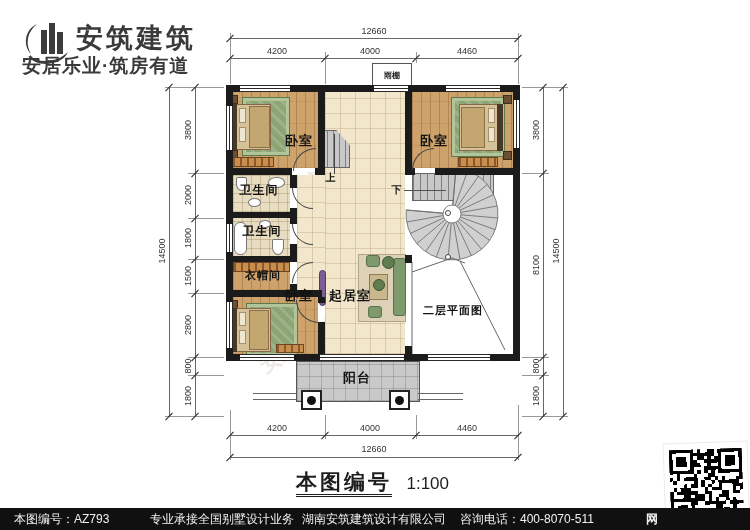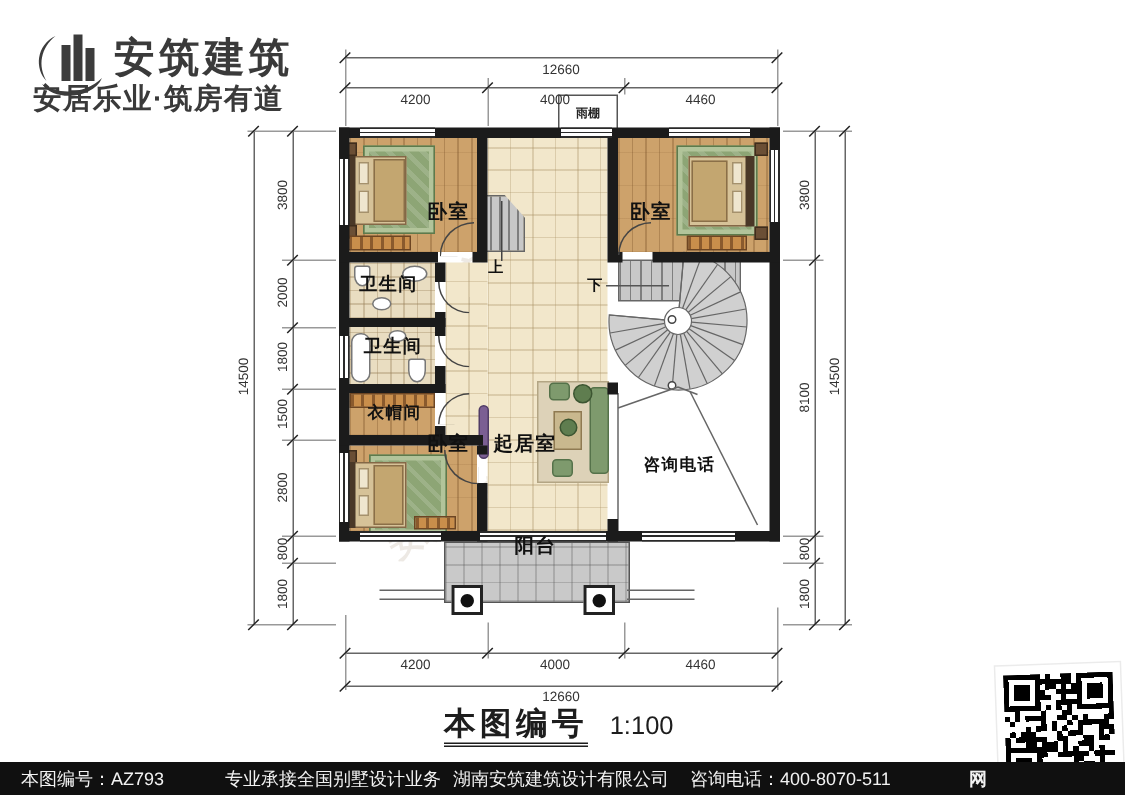--- a/index.html
+++ b/index.html
@@ -27,21 +27,21 @@
   
   .arc{position:absolute;border:0 solid #444;}
   .aTL{border-left:1px solid #444;border-top:1px solid #444;border-top-left-radius:100%;}
   .aBL{border-left:1px solid #444;border-bottom:1px solid #444;border-bottom-left-radius:100%;}
   
   .rl{position:absolute;transform:translate(-50%,-50%);font-weight:bold;color:#111;white-space:nowrap;letter-spacing:1px;}
   
   .dl{position:absolute;background:#666;}
   .ext{position:absolute;background:#999;}
   .sl{position:absolute;width:10px;height:1px;background:#222;transform:rotate(-45deg);}
-  .dt{position:absolute;transform:translate(-50%,-50%);font-size:9px;color:#333;white-space:nowrap;margin-top:15px;}
+  .dt{position:absolute;transform:translate(-50%,-50%);font-size:9px;color:#333;white-space:nowrap;}
   .dtv{position:absolute;transform:translate(-50%,-50%) rotate(-90deg);font-size:9px;color:#333;white-space:nowrap;}
   .fur{position:absolute;box-sizing:border-box;}
   .rug{position:absolute;background:#8da575;border:1px solid #5e7a4c;box-shadow:inset 0 0 0 3px #b2c49a;
        background-image:repeating-linear-gradient(45deg,rgba(255,255,255,.14) 0 3px,rgba(0,0,0,0) 3px 8px);}
   .dress{position:absolute;background:repeating-linear-gradient(90deg,#8a5a2d 0 2px,#c98e4b 2px 7px);border:1px solid #6d4522;box-sizing:border-box;}
   .fix{position:absolute;background:#fff;border:1px solid #777;box-sizing:border-box;}
   .wm{position:absolute;color:rgba(140,120,85,.16);font-weight:bold;white-space:nowrap;pointer-events:none;}
   .col{position:absolute;background:#fff;border:2px solid #222;box-sizing:border-box;display:flex;align-items:center;justify-content:center;}
   .col i{display:block;width:9px;height:9px;background:#111;border-radius:50%;}
   .footer{position:absolute;left:0;top:508px;width:750px;height:22px;background:#101010;color:#f2f2f2;font-size:12px;}
@@ -217,22 +217,22 @@
   <div class="arc aBL" style="left:296px;top:300px;width:22px;height:22px;"></div>
   <div class="arc aTL" style="left:412px;top:148px;width:21px;height:21px;"></div>
 
   <div class="rl" style="left:299px;top:141px;font-size:13px;">卧室</div>
   <div class="rl" style="left:434px;top:141px;font-size:13px;">卧室</div>
   <div class="rl" style="left:259px;top:190px;font-size:12px;">卫生间</div>
   <div class="rl" style="left:262px;top:231px;font-size:12px;">卫生间</div>
   <div class="rl" style="left:263px;top:275px;font-size:11px;">衣帽间</div>
   <div class="rl" style="left:299px;top:296px;font-size:13px;">卧室</div>
   <div class="rl" style="left:350px;top:296px;font-size:13px;">起居室</div>
-  <div class="rl" style="left:453px;top:310px;font-size:11px;">咨询电话</div>
-  <div class="rl" style="left:357px;top:364px;font-size:13px;">阳台</div>
+  <div class="rl" style="left:453px;top:310px;font-size:11px;">二层平面图</div>
+  <div class="rl" style="left:357px;top:378px;font-size:13px;">阳台</div>
   <div class="rl" style="left:331px;top:178px;font-size:10px;">上</div>
   <div class="rl" style="left:397px;top:190px;font-size:10px;">下</div>
 
   <div class="dl" style="left:230px;top:38px;width:288px;height:1px;"></div>
   <div class="dl" style="left:230px;top:58px;width:288px;height:1px;"></div>
   <div class="ext" style="left:230px;top:33px;width:1px;height:51px;"></div>
   <div class="ext" style="left:518px;top:33px;width:1px;height:51px;"></div>
   <div class="ext" style="left:325px;top:52px;width:1px;height:32px;"></div>
   <div class="ext" style="left:416px;top:52px;width:1px;height:11px;"></div>
   <div class="sl" style="left:225px;top:38px;"></div>

